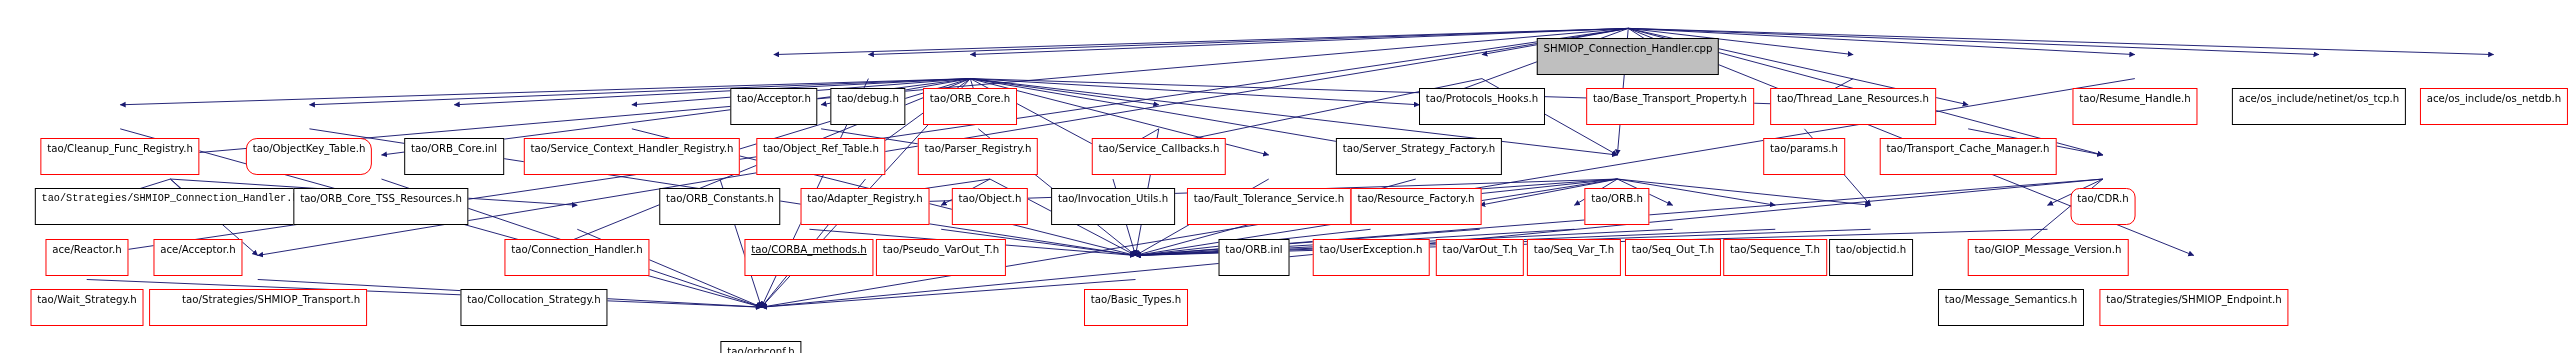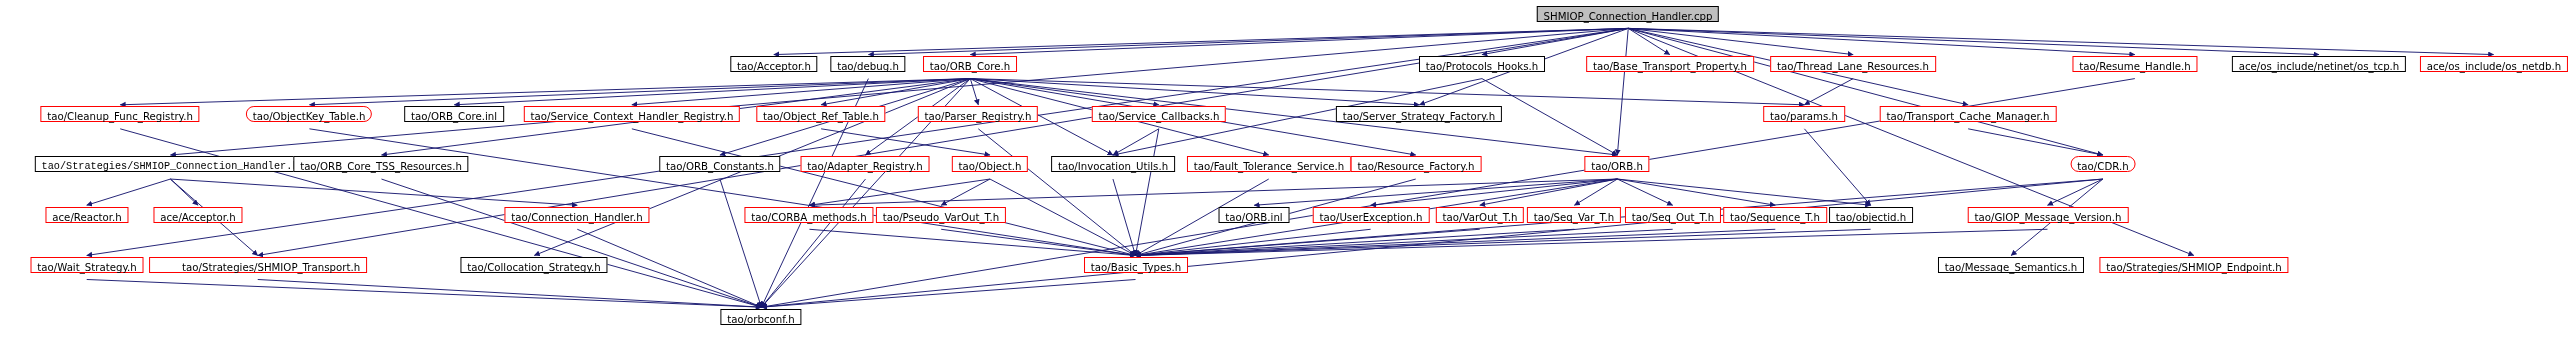--- a/index.html
+++ b/index.html
@@ -22,30 +22,31 @@
   }
   .edges-layer line {
     stroke: #191970;
     stroke-width: 1.3;
     fill: none;
   }
   .node {
     position: absolute;
     transform: translateX(-50%);
     box-sizing: border-box;
-    height: 16px;
+    height: 37px;
     line-height: 20.4px;
     padding: 0 5.8px;
     font-size: 10.2px;
     color: #000000;
     background: #ffffff;
     border: 0.7px solid #000000;
     white-space: nowrap;
     text-align: center;
     cursor: pointer;
+    margin-top: 32px;
   }
   .node.red { border-color: #ff0000; }
   .node.plain { border-color: #000000; }
   .node.current {
     background: #bfbfbf;
     border-color: #000000;
     cursor: default;
   }
 </style>
 </head>
@@ -176,21 +177,21 @@
       <div class="node red" style="left: 865px; top: 156px;">tao/Adapter_Registry.h</div>
       <div class="node red" style="left: 990px; top: 156px;">tao/Object.h</div>
       <div class="node plain" style="left: 1113px; top: 156px;">tao/Invocation_Utils.h</div>
       <div class="node red" style="left: 1269px; top: 156px;">tao/Fault_Tolerance_Service.h</div>
       <div class="node red" style="left: 1416px; top: 156px;">tao/Resource_Factory.h</div>
       <div class="node red" style="left: 1617px; top: 156px;">tao/ORB.h</div>
       <div class="node red" style="left: 2103px; top: 156px; border-radius: 9px;">tao/CDR.h</div>
       <div class="node red" style="left: 87px; top: 207px;">ace/Reactor.h</div>
       <div class="node red" style="left: 198px; top: 207px;">ace/Acceptor.h</div>
       <div class="node red" style="left: 577px; top: 207px;">tao/Connection_Handler.h</div>
-      <div class="node red" style="left: 809px; top: 207px;">tao/CORBA_methods.h</div>
+      <div class="node red" style="left: 809px; top: 207px; text-decoration: underline;">tao/CORBA_methods.h</div>
       <div class="node red" style="left: 941px; top: 207px;">tao/Pseudo_VarOut_T.h</div>
       <div class="node plain" style="left: 1254px; top: 207px;">tao/ORB.inl</div>
       <div class="node red" style="left: 1371px; top: 207px;">tao/UserException.h</div>
       <div class="node red" style="left: 1480px; top: 207px;">tao/VarOut_T.h</div>
       <div class="node red" style="left: 1574px; top: 207px;">tao/Seq_Var_T.h</div>
       <div class="node red" style="left: 1673px; top: 207px;">tao/Seq_Out_T.h</div>
       <div class="node red" style="left: 1775px; top: 207px;">tao/Sequence_T.h</div>
       <div class="node plain" style="left: 1871px; top: 207px;">tao/objectid.h</div>
       <div class="node red" style="left: 2048px; top: 207px;">tao/GIOP_Message_Version.h</div>
       <div class="node red" style="left: 87px; top: 257px;">tao/Wait_Strategy.h</div>

